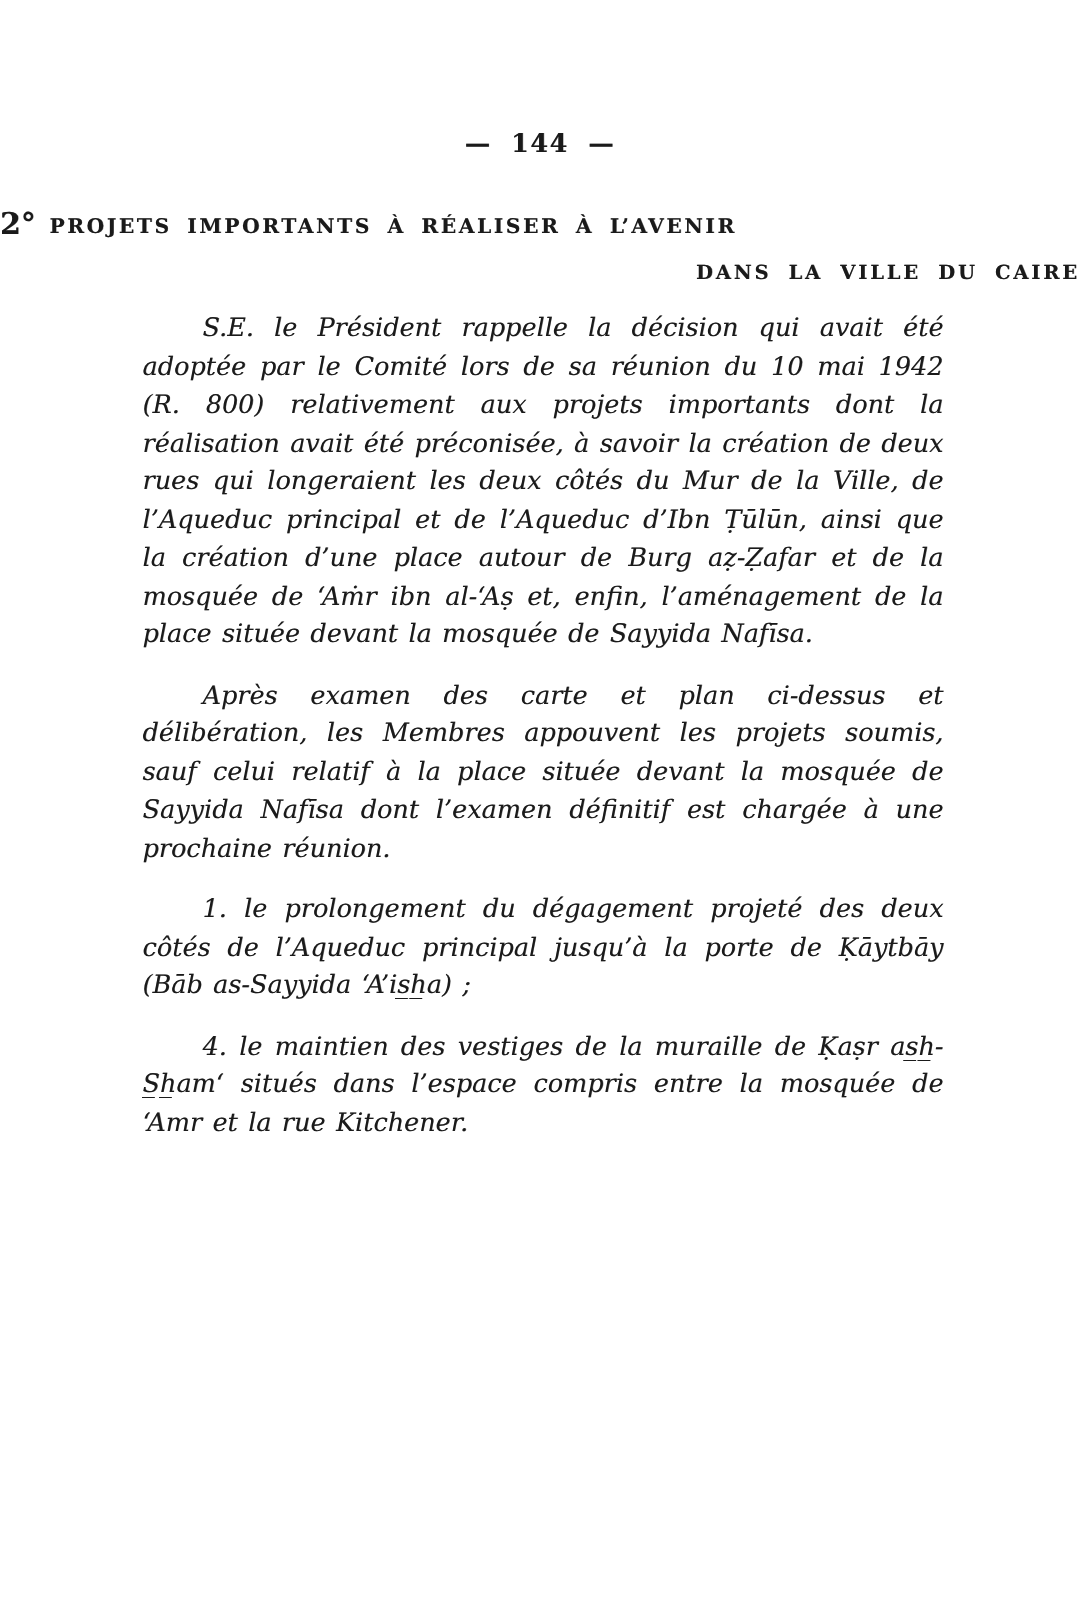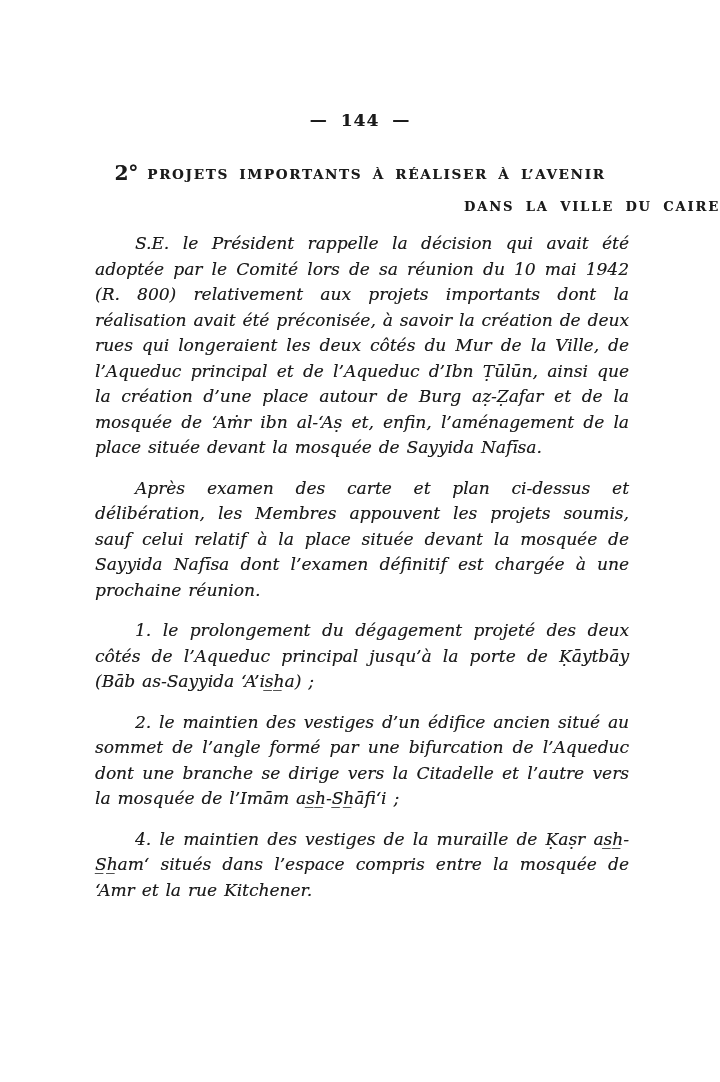--- a/index.html
+++ b/index.html
@@ -8,33 +8,33 @@
     background: #ffffff;
   }
   .page {
     position: relative;
     width: 720px;
     height: 1082px;
     background: #ffffff;
     color: #1a1a1a;
     font-family: "DejaVu Serif", serif;
     box-sizing: border-box;
-    padding-top: 110px;
+    padding-top: 86px;
     overflow: hidden;
     text-shadow: 0.25px 0 0 rgba(0,0,0,0.45);
   }
   .page-number {
     text-align: center;
     font-weight: bold;
     font-size: 17px;
     letter-spacing: 1px;
     word-spacing: 6px;
   }
   .heading {
-    text-align: center;
+    text-align: left;
     margin-top: 31px;
     font-weight: bold;
     white-space: nowrap;
   }
   .heading-prefix {
     font-size: 20px;
     margin-right: 9px;
     vertical-align: -1px;
   }
   .heading-title {
@@ -80,19 +80,18 @@
 
   <div class="body-block">
 
     <p class="par">S.E. le Président rappelle la décision qui avait été adoptée par le Comité lors de sa réunion du 10 mai 1942 (R. 800) relativement aux projets importants dont la réalisation avait été préconisée, à savoir la création de deux rues qui longeraient les deux côtés du Mur de la Ville, de l’Aqueduc principal et de l’Aqueduc d’Ibn Ṭūlūn, ainsi que la création d’une place autour de Burg aẓ-Ẓafar et de la mosquée de ‘Aṁr ibn al-‘Aṣ et, enfin, l’aménagement de la place située devant la mosquée de Sayyida Nafīsa.</p>
 
     <p class="par">Après examen des carte et plan ci-dessus et délibération, les Membres appouvent les projets soumis, sauf celui relatif à la place située devant la mosquée de Sayyida Nafīsa dont l’examen définitif est chargée à une prochaine réunion.</p>
 
 
     <p class="par"><span>1.</span> <span>le prolongement du dégagement projeté des deux côtés de l’Aqueduc principal jusqu’à la porte de Ḳāytbāy (Bāb as-Sayyida ‘A’is̲h̲a) ;</span></p>
 
-    <p class="par"><span>2.</span> <span>le maintien des vestiges d’un édifice ancien situé au sommet de l’angle formé par une bifurcation de l’Aqueduc dont une branche se dirige vers la Citadelle et l’autre vers la mosquée de l’Imām as̲h̲-S̲h̲āfi‘i ;</span></p>
 
 
     <p class="par"><span>4.</span> <span>le maintien des vestiges de la muraille de Ḳaṣr as̲h̲-S̲h̲am‘ situés dans l’espace compris entre la mosquée de ‘Amr et la rue Kitchener.</span></p>
 
   </div>
 </div>
 
 </body></html>

